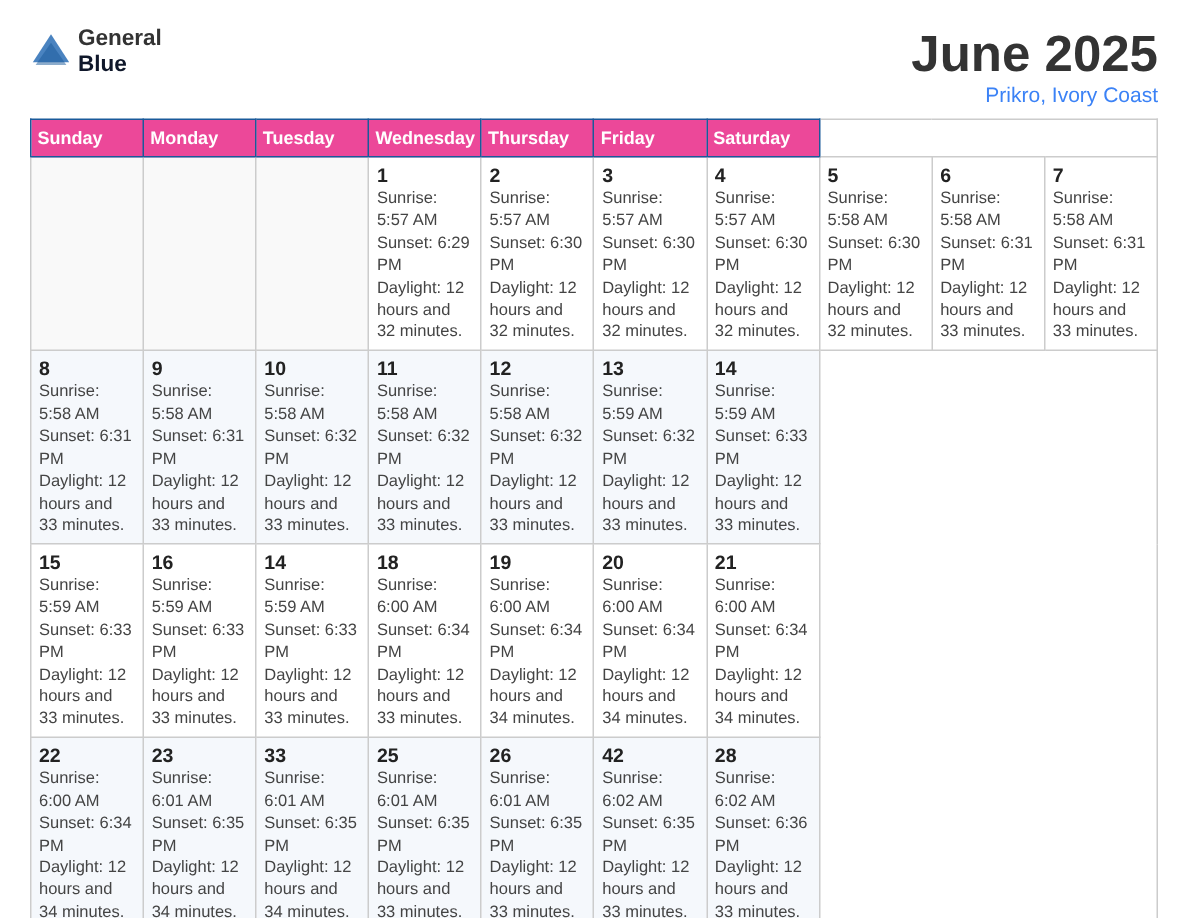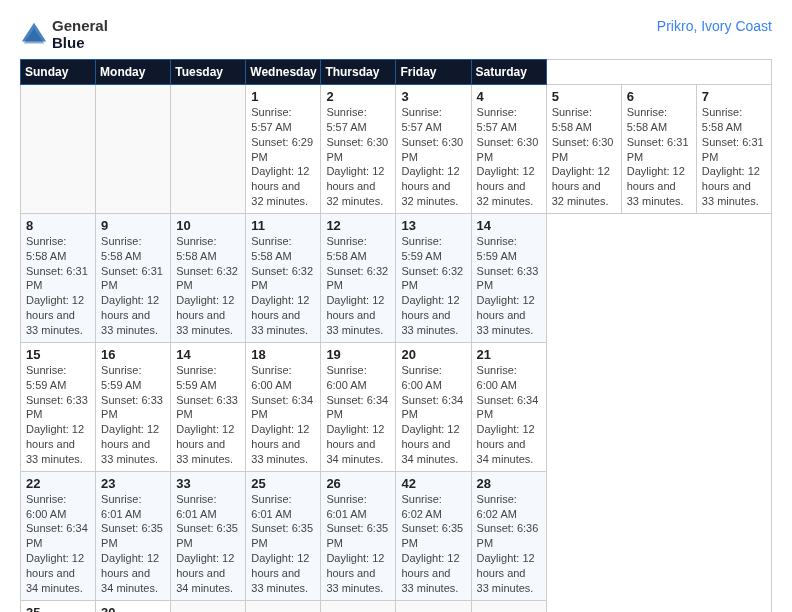--- a/index.html
+++ b/index.html
@@ -61,21 +61,21 @@
       color: #3b82f6;
     }
     .calendar {
       flex: 1;
       border: 1px solid #ccc;
       border-collapse: collapse;
       width: 100%;
       table-layout: fixed;
     }
     .calendar th {
-      background: #0f172a;
+      background: #ec4899;
       color: #fff;
       font-size: 12px;
       font-weight: bold;
       padding: 5px 4px;
       text-align: left;
       border: 1px solid #1a5a9a;
     }
     .calendar td {
       vertical-align: top;
       padding: 4px 5px;
@@ -115,20 +115,21 @@
       <svg class="logo-icon" viewBox="0 0 30 30" xmlns="http://www.w3.org/2000/svg">
         <polygon points="15,2 28,22 2,22" fill="#2a6db5" opacity="0.85"></polygon>
         <polygon points="15,8 26,24 4,24" fill="#1a5a9a" opacity="0.5"></polygon>
       </svg>
       <div class="logo-text">
         <span class="logo-general">General</span>
         <span class="logo-blue">Blue</span>
       </div>
     </div>
     <div class="title-section">
+      <div class="month-title">June 2025</div>
       <div class="location">Prikro, Ivory Coast</div>
     </div>
   </div>
 
   <table class="calendar">
     <thead>
       <tr>
         <th>Sunday</th>
         <th>Monday</th>
         <th>Tuesday</th>

